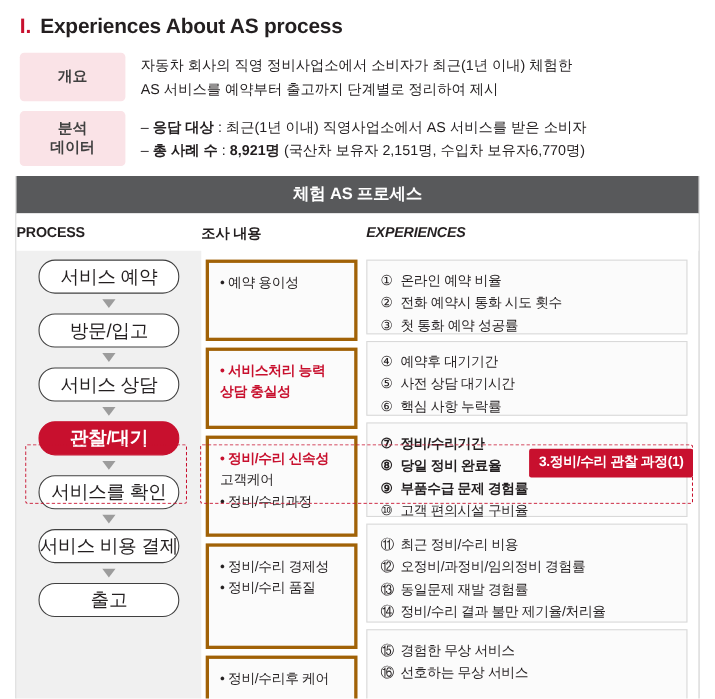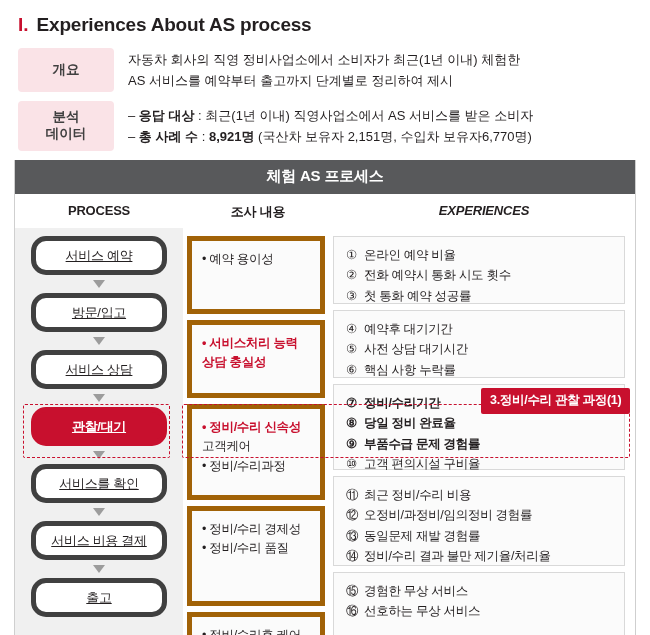--- a/index.html
+++ b/index.html
@@ -86,21 +86,21 @@
     font-weight: bold;
     padding: 7px 0 8px 0;
     letter-spacing: -0.2px;
   }
   .col-head-row {
     display: flex;
     background: #ffffff;
     padding: 9px 0 7px 0;
   }
   .col-head {
-    text-align: center;
+    text-align: left;
     font-size: 13px;
     font-weight: bold;
     color: #231f20;
     letter-spacing: -0.2px;
   }
   .c1 { width: 168px; flex: none; }
   .c2 { width: 150px; flex: none; }
   .c3 { flex: 1 1 auto; font-style: italic; }
 
   .grid {
@@ -116,29 +116,28 @@
     background: #f0f0f0;
     padding: 8px 0 12px 0;
     display: flex;
     flex-direction: column;
     align-items: center;
   }
   .flow-box {
     width: 126px;
     height: 29px;
     background: #ffffff;
-    border: 5px solid #404040;
+    border: 1px solid #404040;
     border-radius: 15px;
     display: flex;
     align-items: center;
     justify-content: center;
-    font-size: 13px;
+    font-size: 17px;
     color: #231f20;
     letter-spacing: -0.3px;
-    text-decoration: underline;
   }
   .flow-box.active {
     background: #c8102e;
     border-color: #c8102e;
     color: #ffffff;
     font-weight: bold;
   }
   .arrow {
     width: 0; height: 0;
     border-left: 6px solid transparent;
@@ -149,21 +148,21 @@
 
   
   .survey {
     width: 150px;
     flex: none;
     padding: 8px 0 0 0;
     display: flex;
     flex-direction: column;
   }
   .survey-cell {
-    border: 5px solid #a16207;
+    border: 3px solid #a16207;
     background: #fbfbfb;
     margin: 0 8px 6px 4px;
     padding: 9px 10px;
     font-size: 12.5px;
     line-height: 1.55;
     color: #231f20;
     letter-spacing: -0.3px;
   }
   .survey-cell .red { color: #c8102e; font-weight: bold; }
 
@@ -377,13 +376,13 @@
         </div>
       </div>
 
     </div>
 
   </div>
 </div>
 
 <div class="highlight-box" style="left:23px; top:404px; width:145px; height:52px;"></div>
 <div class="highlight-box" style="left:182px; top:404px; width:446px; height:52px;"></div>
-<div class="highlight-label" style="left:481px; top:388px;">3.정비/수리 관찰 과정(1)</div>
+<div class="highlight-label" style="left:481px; top:408px;">3.정비/수리 관찰 과정(1)</div>
 
 </body></html>

